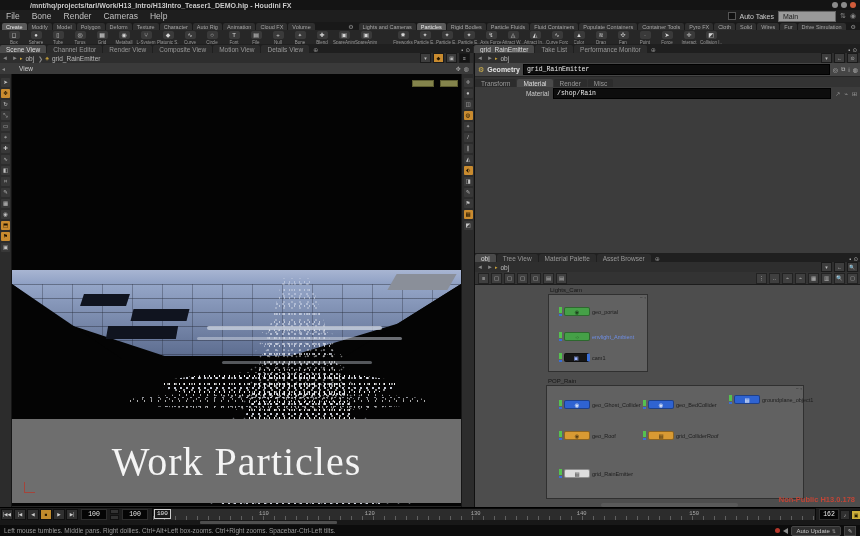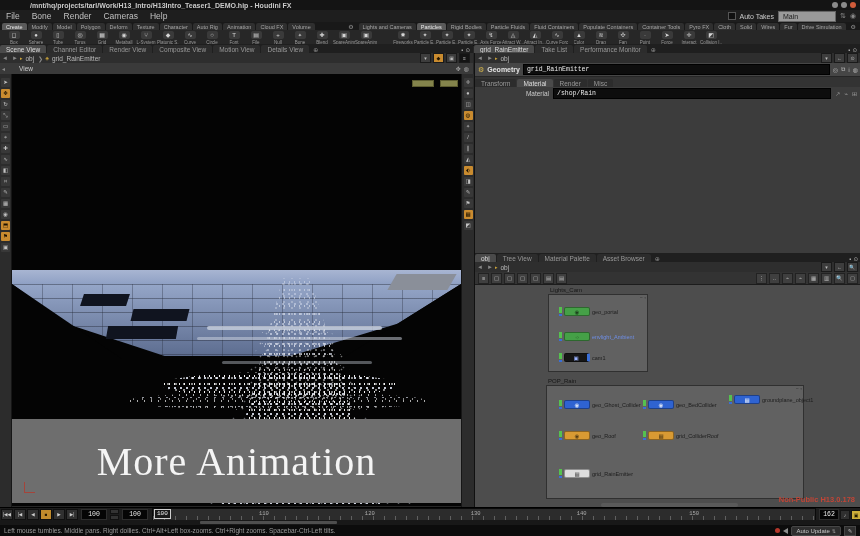--- a/index.html
+++ b/index.html
@@ -467,21 +467,21 @@
     <div id="stream" class="speckle"></div>
     <div id="stream2" class="speckle"></div>
     <div class="streak" style="left:195px;top:252px;width:175px;height:4px;opacity:.75;"></div>
     <div class="streak" style="left:185px;top:263px;width:205px;height:3px;opacity:.5;"></div>
     <div class="streak" style="left:210px;top:287px;width:150px;height:3px;opacity:.4;"></div>
     <div class="splash speckle" style="left:150px;top:298px;width:235px;height:26px;"></div>
     <div class="splash speckle" style="left:115px;top:318px;width:300px;height:18px;opacity:.7;background-size:7px 6px,9px 8px,8px 9px;"></div>
     <div class="cam-label" style="left:400px;top:6px;width:20px;"></div>
     <div class="cam-label" style="left:428px;top:6px;width:16px;"></div>
     <div id="titlecard">
-      <div class="tc-text">More Animation</div>
+      <div class="tc-text">Work Particles</div>
     </div>
     <div id="axis-glyph"></div>
   </div>
 
   <div id="vtool-right" class="abs">
 
   <div class="vt-ic">✛</div>
       <div class="vt-ic">●</div>
       <div class="vt-ic">◫</div>
       <div class="vt-ic hl">◍</div>

